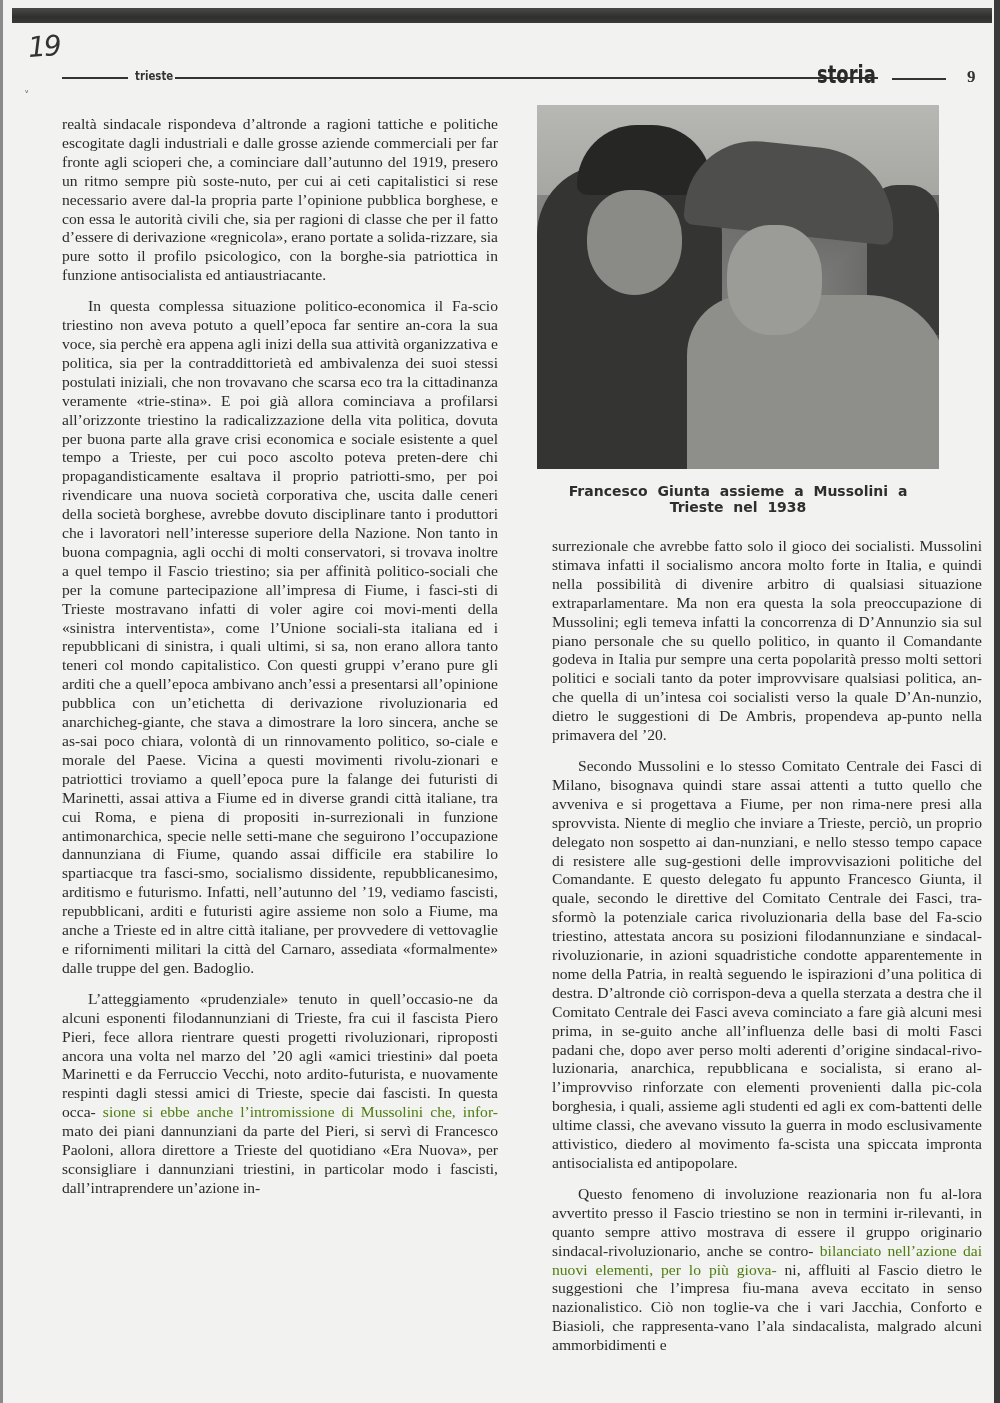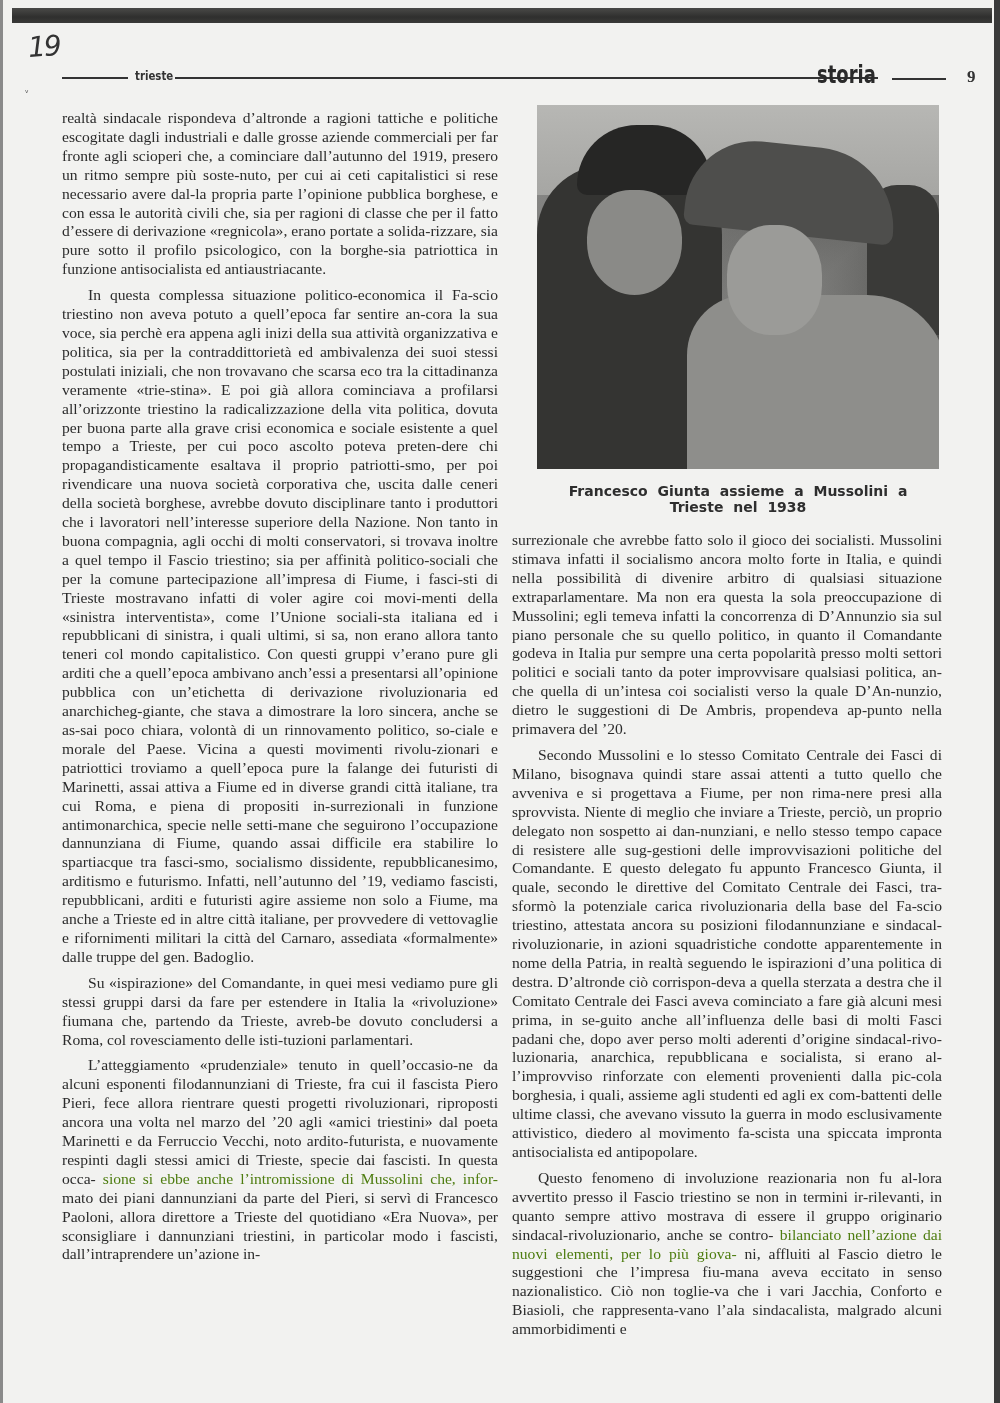--- a/index.html
+++ b/index.html
@@ -40,22 +40,22 @@
   .page-number {
     position: absolute; left: 905px; top: 1px;
     font-family: "Liberation Serif", serif; font-weight: bold; font-size: 17px; color: #333;
   }
 
   .col {
     position: absolute; font-size: 15.6px; line-height: 18.9px; text-align: justify;
     hyphens: manual; color: #2b2b2b;
   }
   .col-left { left: 62px; top: 103px; width: 436px; }
-  .col-right { left: 512px; top: 525px; width: 430px; }
-  .col p { margin: 6px 0 7px 0; text-indent: 26px; }
+  .col-right { left: 552px; top: 525px; width: 430px; }
+  .col p { margin: 12px 0 7px 0; text-indent: 26px; }
   .col p.no-indent { text-indent: 0; }
   .faded { color: #4d7c0f; }
 
   .photo {
     position: absolute; left: 537px; top: 105px; width: 402px; height: 364px;
     background:
       radial-gradient(ellipse at 30% 30%, #7d7d7b 0%, rgba(0,0,0,0) 35%),
       radial-gradient(ellipse at 55% 70%, #8e8e8c 0%, rgba(0,0,0,0) 45%),
       linear-gradient(135deg, #9a9a98 0%, #5a5a58 40%, #6e6e6c 60%, #3e3e3c 100%);
     overflow: hidden;
@@ -89,21 +89,20 @@
   <span class="section-label">trieste</span>
   <div class="rule r2"></div>
   <span class="section-title">storia</span>
   <div class="rule r3"></div>
   <span class="page-number">9</span>
 </div>
 
 <div class="col col-left">
   <p class="no-indent">realtà sindacale rispondeva d’altronde a ragioni tattiche e politiche escogitate dagli industriali e dalle grosse aziende commerciali per far fronte agli scioperi che, a cominciare dall’autunno del 1919, presero un ritmo sempre più soste-nuto, per cui ai ceti capitalistici si rese necessario avere dal-la propria parte l’opinione pubblica borghese, e con essa le autorità civili che, sia per ragioni di classe che per il fatto d’essere di derivazione «regnicola», erano portate a solida-rizzare, sia pure sotto il profilo psicologico, con la borghe-sia patriottica in funzione antisocialista ed antiaustriacante.</p>
   <p>In questa complessa situazione politico-economica il Fa-scio triestino non aveva potuto a quell’epoca far sentire an-cora la sua voce, sia perchè era appena agli inizi della sua attività organizzativa e politica, sia per la contraddittorietà ed ambivalenza dei suoi stessi postulati iniziali, che non trovavano che scarsa eco tra la cittadinanza veramente «trie-stina». E poi già allora cominciava a profilarsi all’orizzonte triestino la radicalizzazione della vita politica, dovuta per buona parte alla grave crisi economica e sociale esistente a quel tempo a Trieste, per cui poco ascolto poteva preten-dere chi propagandisticamente esaltava il proprio patriotti-smo, per poi rivendicare una nuova società corporativa che, uscita dalle ceneri della società borghese, avrebbe dovuto disciplinare tanto i produttori che i lavoratori nell’interesse superiore della Nazione. Non tanto in buona compagnia, agli occhi di molti conservatori, si trovava inoltre a quel tempo il Fascio triestino; sia per affinità politico-sociali che per la comune partecipazione all’impresa di Fiume, i fasci-sti di Trieste mostravano infatti di voler agire coi movi-menti della «sinistra interventista», come l’Unione sociali-sta italiana ed i repubblicani di sinistra, i quali ultimi, si sa, non erano allora tanto teneri col mondo capitalistico. Con questi gruppi v’erano pure gli arditi che a quell’epoca ambivano anch’essi a presentarsi all’opinione pubblica con un’etichetta di derivazione rivoluzionaria ed anarchicheg-giante, che stava a dimostrare la loro sincera, anche se as-sai poco chiara, volontà di un rinnovamento politico, so-ciale e morale del Paese. Vicina a questi movimenti rivolu-zionari e patriottici troviamo a quell’epoca pure la falange dei futuristi di Marinetti, assai attiva a Fiume ed in diverse grandi città italiane, tra cui Roma, e piena di propositi in-surrezionali in funzione antimonarchica, specie nelle setti-mane che seguirono l’occupazione dannunziana di Fiume, quando assai difficile era stabilire lo spartiacque tra fasci-smo, socialismo dissidente, repubblicanesimo, arditismo e futurismo. Infatti, nell’autunno del ’19, vediamo fascisti, repubblicani, arditi e futuristi agire assieme non solo a Fiume, ma anche a Trieste ed in altre città italiane, per provvedere di vettovaglie e rifornimenti militari la città del Carnaro, assediata «formalmente» dalle truppe del gen. Badoglio.</p>
-  <p>Su «ispirazione» del Comandante, in quei mesi vediamo pure gli stessi gruppi darsi da fare per estendere in Italia la «rivoluzione» fiumana che, partendo da Trieste, avreb-be dovuto concludersi a Roma, col rovesciamento delle isti-tuzioni parlamentari.</p>
   <p><span>L’atteggiamento «prudenziale» tenuto in quell’occasio-ne da alcuni esponenti filodannunziani di Trieste, fra cui il fascista Piero Pieri, fece allora rientrare questi progetti rivoluzionari, riproposti ancora una volta nel marzo del ’20 agli «amici triestini» dal poeta Marinetti e da Ferruccio Vecchi, noto ardito-futurista, e nuovamente respinti dagli stessi amici di Trieste, specie dai fascisti. In questa occa-</span> <span class="faded">sione si ebbe anche l’intromissione di Mussolini che, infor-</span> <span>mato dei piani dannunziani da parte del Pieri, si servì di Francesco Paoloni, allora direttore a Trieste del quotidiano «Era Nuova», per sconsigliare i dannunziani triestini, in particolar modo i fascisti, dall’intraprendere un’azione in-</span></p>
 </div>
 
 <div class="photo">
   <div class="sky"></div>
   <div class="fig-back"></div>
   <div class="fig-left"></div>
   <div class="cap-left"></div>
   <div class="face-left"></div>
   <div class="fig-right"></div>

